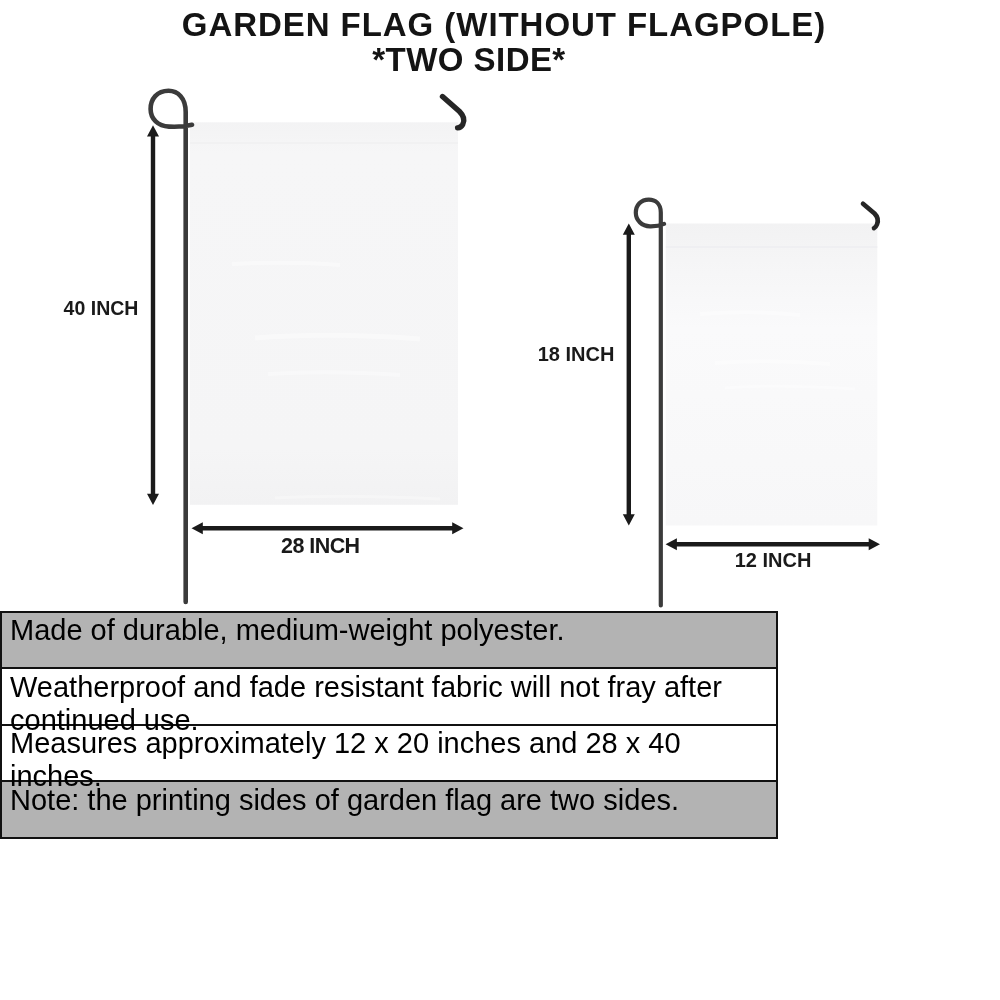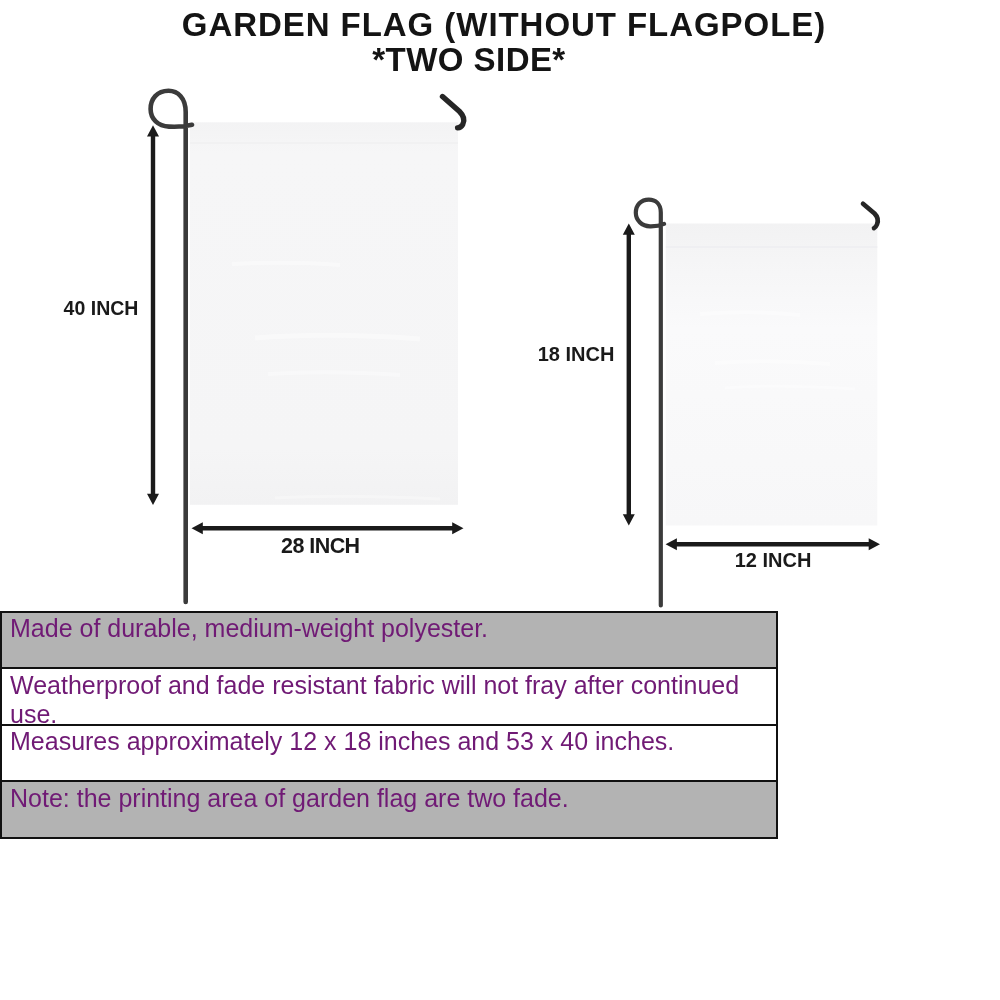--- a/index.html
+++ b/index.html
@@ -5,21 +5,21 @@
   html,body{margin:0;padding:0;background:#fff;}
   body{width:1000px;height:1000px;position:relative;overflow:hidden;
        font-family:"Liberation Sans",sans-serif;}
   .t1{position:absolute;top:8px;left:4px;width:1000px;text-align:center;
       font-weight:bold;font-size:33px;line-height:33px;color:#141414;letter-spacing:0.95px;}
   .t2{position:absolute;top:42.6px;left:-31px;width:1000px;text-align:center;
       font-weight:bold;font-size:33px;line-height:33px;color:#141414;letter-spacing:0.45px;}
   .tbl{position:absolute;left:0px;top:610.5px;width:774px;
        border:2.2px solid #111;}
   .row{height:52.8px;padding:1.8px 0 0 8px;
-       font-size:25px;color:#701a75;letter-spacing:0px;}
+       font-size:29px;color:#000000;letter-spacing:0px;}
   .row.sep{border-top:2.2px solid #111;}
   .g{background:#b3b3b3;}
   .w{background:#ffffff;}
 </style>
 </head>
 <body>
 <div class="t1">GARDEN FLAG (WITHOUT FLAGPOLE)</div>
 <div class="t2">*TWO SIDE*</div>
 
 <svg width="1000" height="1000" style="position:absolute;left:0;top:0" xmlns="http://www.w3.org/2000/svg">
@@ -77,15 +77,15 @@
 
   <text x="101" y="314.5" font-size="19.5" font-weight="bold" fill="#1a1a1a" text-anchor="middle">40 INCH</text>
   <text x="320.3" y="552.5" font-size="21.5" font-weight="bold" fill="#1a1a1a" text-anchor="middle" letter-spacing="-0.55">28 INCH</text>
   <text x="576" y="361" font-size="20" font-weight="bold" fill="#1a1a1a" text-anchor="middle">18 INCH</text>
   <text x="773" y="567" font-size="20" font-weight="bold" fill="#1a1a1a" text-anchor="middle">12 INCH</text>
 </svg>
 
 <div class="tbl">
   <div class="row g">Made of durable, medium-weight polyester.</div>
   <div class="row w sep">Weatherproof and fade resistant fabric will not fray after continued use.</div>
-  <div class="row w sep">Measures approximately 12 x 18 inches and 53 x 40 inches.</div>
-  <div class="row g sep">Note: the printing area of garden flag are two fade.</div>
+  <div class="row w sep">Measures approximately 12 x 20 inches and 28 x 40 inches.</div>
+  <div class="row g sep">Note: the printing sides of garden flag are two sides.</div>
 </div>
 
 </body></html>

